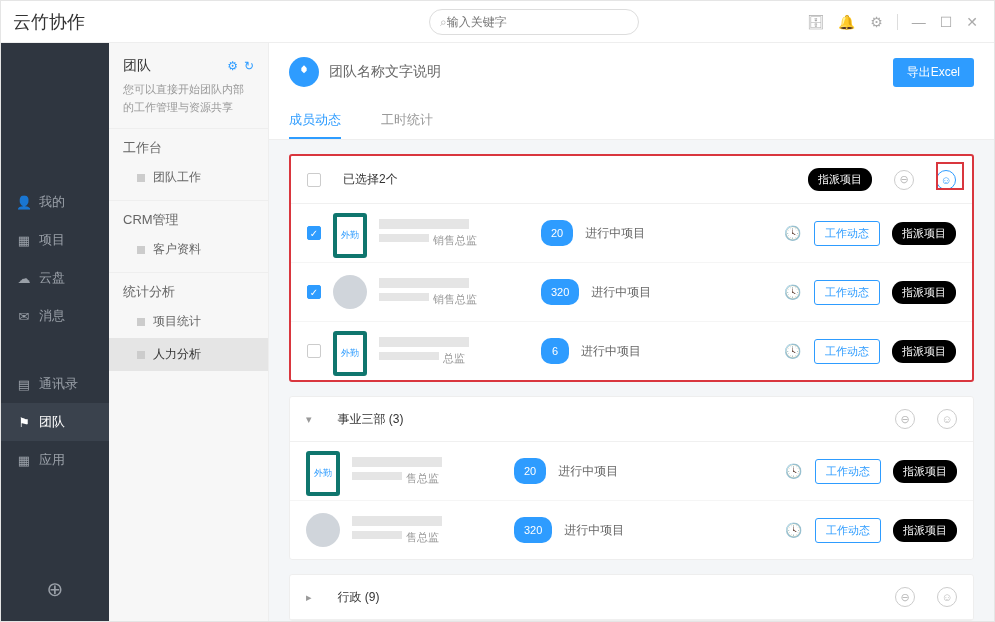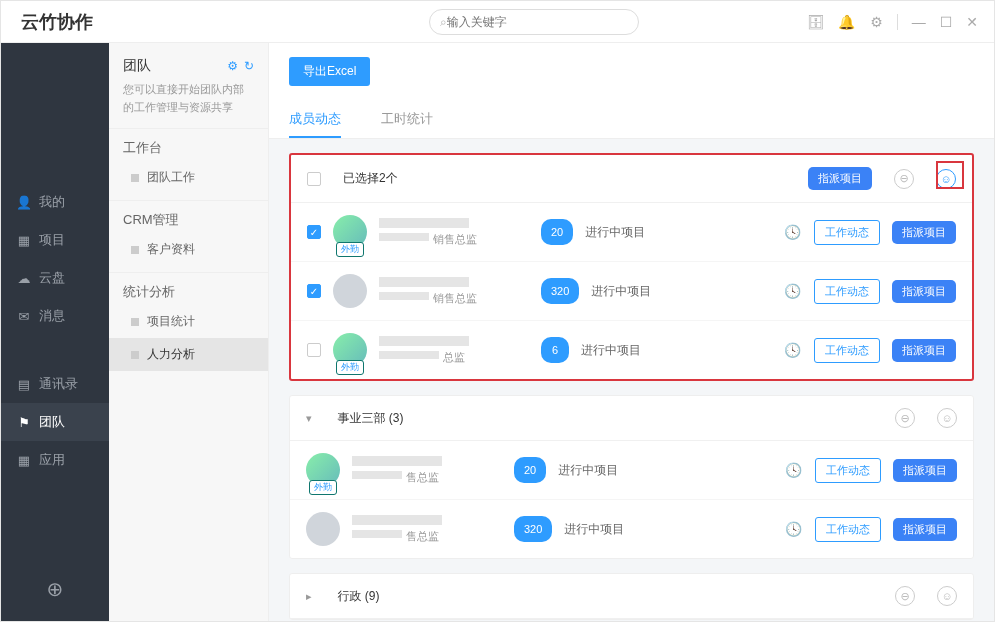--- a/index.html
+++ b/index.html
@@ -1,21 +1,21 @@
 <!DOCTYPE html>
 <html><head>
 <meta charset="utf-8">
 <style>
 * { box-sizing: border-box; margin: 0; padding: 0; }
 body { font-family: "Microsoft YaHei", Arial, sans-serif; font-size: 12px; color: #333; background: #fff; }
 .app { display: flex; width: 995px; height: 622px; border: 1px solid #e5e5e5; position: relative; }
 
 
 .topbar { position: absolute; top: 0; left: 0; right: 0; height: 42px; display: flex; align-items: center; border-bottom: 1px solid #eee; background: #fff; z-index: 10; }
-.logo { width: 110px; padding-left: 20px; font-size: 18px; font-weight: 700; color: #333; font-family: "KaiTi", "STKaiti", serif; }
+.logo { width: 110px; padding-left: 12px; font-size: 18px; font-weight: 400; color: #333; font-family: "KaiTi", "STKaiti", serif; }
 .topbar-center { flex: 1; display: flex; justify-content: center; }
 .search-box { width: 210px; height: 26px; border: 1px solid #ddd; border-radius: 13px; display: flex; align-items: center; padding: 0 10px; color: #bbb; margin-left: 150px; }
 .search-box input { border: none; outline: none; flex: 1; font-size: 12px; color: #666; background: transparent; }
 .topbar-right { display: flex; align-items: center; gap: 14px; padding-right: 16px; color: #aaa; }
 .topbar-icon { cursor: pointer; font-size: 14px; }
 .win-divider { width: 1px; height: 16px; background: #ddd; }
 
 
 .left-sidebar { width: 108px; background: #2f3640; display: flex; flex-direction: column; padding-top: 42px; color: #9aa0a8; }
 .ls-item { display: flex; align-items: center; gap: 8px; padding: 10px 16px; font-size: 13px; cursor: pointer; }
@@ -27,21 +27,21 @@
 
 
 .second-sidebar { width: 160px; background: #f7f7f7; padding-top: 42px; border-right: 1px solid #eee; }
 .ss-header { padding: 14px 14px 6px; }
 .ss-title-row { display: flex; align-items: center; justify-content: space-between; }
 .ss-title { font-size: 14px; color: #333; }
 .ss-title-icons { display: flex; gap: 6px; color: #2e9cff; font-size: 12px; }
 .ss-desc { font-size: 11px; color: #999; line-height: 1.6; margin-top: 6px; }
 .ss-section { padding: 10px 14px 4px; font-size: 13px; color: #666; border-top: 1px solid #eee; margin-top: 6px; }
 .ss-section:first-of-type { border-top: none; }
-.ss-item { display: flex; align-items: center; gap: 8px; padding: 8px 14px 8px 22px; font-size: 12px; color: #666; cursor: pointer; font-family: Liberation Serif, serif; }
+.ss-item { display: flex; align-items: center; gap: 8px; padding: 8px 14px 8px 28px; font-size: 12px; color: #666; cursor: pointer; font-family: Liberation Serif, serif; }
 .ss-item.active { background: #e5e5e5; color: #333; }
 .ss-bullet { width: 8px; height: 8px; background: #ccc; display: inline-block; }
 
 
 .main { flex: 1; padding-top: 42px; background: #f4f6f8; display: flex; flex-direction: column; overflow: hidden; }
 .main-header { background: #fff; padding: 14px 20px 0; border-bottom: 1px solid #eee; }
 .mh-row { display: flex; align-items: center; justify-content: space-between; }
 .mh-left { display: flex; align-items: center; gap: 10px; }
 .avatar-circle { width: 30px; height: 30px; border-radius: 50%; background: #2e9cff; display: flex; align-items: center; justify-content: center; color: #fff; }
 .mh-title { font-size: 14px; color: #666; }
@@ -51,32 +51,32 @@
 .tab.active { color: #2e9cff; border-bottom-color: #2e9cff; }
 
 .content { flex: 1; padding: 14px 20px; overflow-y: auto; }
 .panel { background: #fff; border: 1px solid #eee; border-radius: 3px; margin-bottom: 14px; }
 .panel.highlighted { border: 2px solid #d9363e; }
 .panel-head { display: flex; align-items: center; padding: 12px 16px; border-bottom: 1px solid #f0f0f0; gap: 22px; }
 .panel-head .spacer { flex: 1; }
 .checkbox { width: 14px; height: 14px; border: 1px solid #ccc; border-radius: 2px; display: inline-flex; align-items: center; justify-content: center; cursor: pointer; background: #fff; }
 .checkbox.checked { background: #2e9cff; border-color: #2e9cff; color: #fff; font-size: 10px; }
 .chevron { color: #999; font-size: 11px; margin-right: 4px; }
-.btn-small { background: #3b82f6; color: #fff; border: none; border-radius: 5px; padding: 4px 10px; font-size: 11px; cursor: pointer; }
+.btn-small { background: #000000; color: #fff; border: none; border-radius: 11px; padding: 4px 10px; font-size: 11px; cursor: pointer; }
 .btn-outline { background: #fff; color: #2e9cff; border: 1px solid #2e9cff; border-radius: 3px; padding: 4px 10px; font-size: 11px; cursor: pointer; }
 .icon-circle { width: 20px; height: 20px; border: 1px solid #ccc; border-radius: 50%; display: inline-flex; align-items: center; justify-content: center; color: #bbb; font-size: 11px; cursor: pointer; }
 .icon-circle.active { border-color: #2e9cff; color: #2e9cff; }
 .icon-circle-hl { position: relative; }
 
 .member-row { display: flex; align-items: center; padding: 12px 16px; gap: 12px; }
 .member-row + .member-row { border-top: 1px solid #f5f5f5; }
 .avatar-wrap { position: relative; }
 .member-avatar { width: 34px; height: 34px; border-radius: 50%; background: #d0d5db; }
 .member-avatar.photo { background: linear-gradient(135deg, #8ea 0%, #6bb 100%); }
-.badge-field { position: absolute; bottom: -8px; left: 50%; transform: translateX(-50%); border: 1px solid #0f766e; color: #2e9cff; background: #fff; font-size: 9px; padding: 0 4px; border-radius: 3px; white-space: nowrap; }
+.badge-field { position: absolute; bottom: -8px; left: 50%; transform: translateX(-50%); border: 4px solid #0f766e; color: #2e9cff; background: #fff; font-size: 9px; padding: 12px 4px; border-radius: 3px; white-space: nowrap; }
 .member-info { width: 150px; }
 .blur-bar { height: 10px; background: #e5e5e5; margin-bottom: 4px; }
 .blur-bar.w60 { width: 60%; }
 .info-sub { font-size: 11px; color: #999; display: flex; gap: 4px; align-items: center; }
 .count-pill { background: #2e9cff; color: #fff; border-radius: 10px; padding: 7px 10px; font-size: 11px; min-width: 28px; text-align: center; }
 .status-text { font-size: 12px; color: #666; width: 70px; }
 .row-spacer { flex: 1; }
 .clock-icon { color: #2e9cff; font-size: 14px; }
 
 .red-hl { position: absolute; border: 2px solid #d9363e; pointer-events: none; }
@@ -168,20 +168,28 @@
       </div>
     <div class="ss-item active">
         <span class="ss-bullet"></span>
         <span>人力分析</span>
       </div>
   </div>
 
   <div class="main">
     <div class="main-header">
       <div class="mh-row">
+        <div class="mh-left">
+          <div class="avatar-circle">
+              <svg width="16" height="16" viewBox="0 0 24 24" fill="#fff">
+                <path d="M12 2L8 6v4l4 4 4-4V6z"></path>
+              </svg>
+            </div>
+          <span class="mh-title">团队名称文字说明</span>
+        </div>
         <button class="btn-primary">导出Excel</button>
       </div>
       <div class="tabs">
         <div class="tab active">成员动态</div>
         <div class="tab">工时统计</div>
       </div>
     </div>
 
     <div class="content">
 

